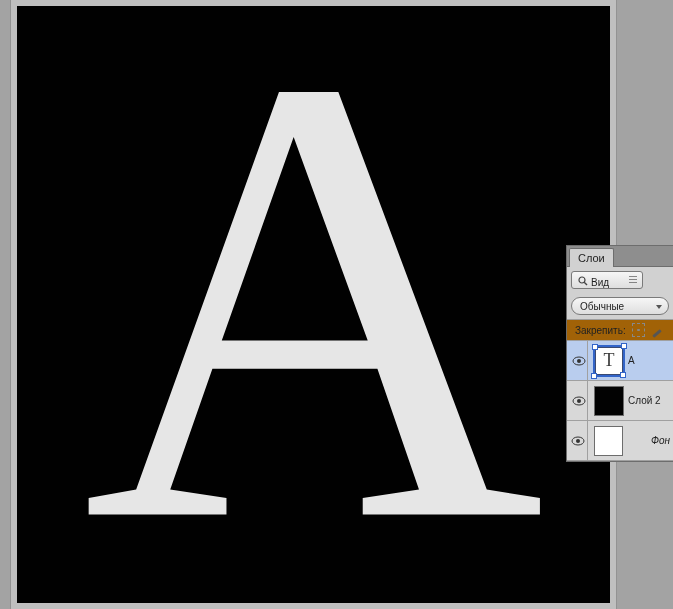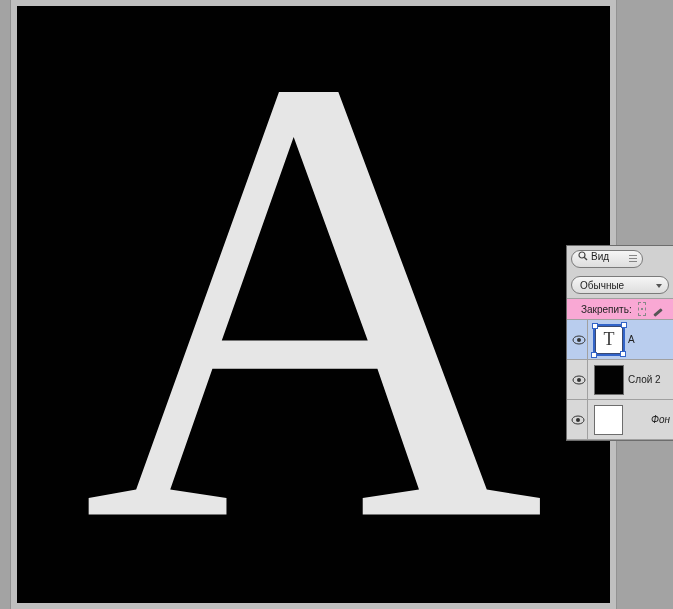--- a/index.html
+++ b/index.html
@@ -59,23 +59,23 @@
   }
   .panel-row {
     padding: 4px 4px;
     display: flex;
     align-items: center;
     gap: 4px;
   }
   .view-select {
     width: 72px; height: 18px;
     border: 1px solid #7a7a7a;
-    border-radius: 9px;
+    border-radius: 3px;
     background: linear-gradient(#f6f6f6,#dedede);
-    display: flex; align-items: flex-start;
+    display: flex; align-items: flex-end;
     padding: 0 24px 0 6px;
     font-size: 10px;
     position: relative;
   }
   .view-select::after {
     content: "";
     position: absolute; right: 5px; top: 4px;
     width: 8px; height: 8px;
     background:
       linear-gradient(#444,#444) 0 0/8px 1px no-repeat,
@@ -101,22 +101,22 @@
     content: "";
     position: absolute; right: 6px; top: 7px;
     width: 0; height: 0;
     border-left: 3px solid transparent;
     border-right: 3px solid transparent;
     border-top: 4px solid #555;
   }
   .lock-row {
     border-top: 1px solid #a0a0a0;
     border-bottom: 1px solid #a0a0a0;
-    background: #f9a8d4;
-    padding: 3px 14px;
+    background: #a16207;
+    padding: 3px 8px;
     font-size: 10px;
     display: flex; align-items: center; gap: 6px;
   }
   .lock-icon {
     width: 14px; height: 14px;
     border: 1px dashed #888;
     background: radial-gradient(circle at 50% 50%, #888 1px, transparent 1.5px);
   }
   .brush-icon {
     width: 14px; height: 14px;
@@ -193,20 +193,23 @@
 </head>
 <body>
 
 <div class="canvas-wrap">
   <div class="canvas">
     <div class="big-letter">A</div>
   </div>
 </div>
 
 <div class="panel">
+  <div class="panel-tabs">
+    <div class="panel-tab">Слои</div>
+  </div>
 
   <div class="panel-row">
     <div class="view-select">
       <span class="mag">
         <svg width="10" height="10" viewBox="0 0 10 10">
             <circle cx="4" cy="4" r="3" fill="none" stroke="#444" stroke-width="1.2"></circle>
             <line x1="6.2" y1="6.2" x2="9" y2="9" stroke="#444" stroke-width="1.4"></line>
           </svg>
       </span>
       <span>Вид</span>

